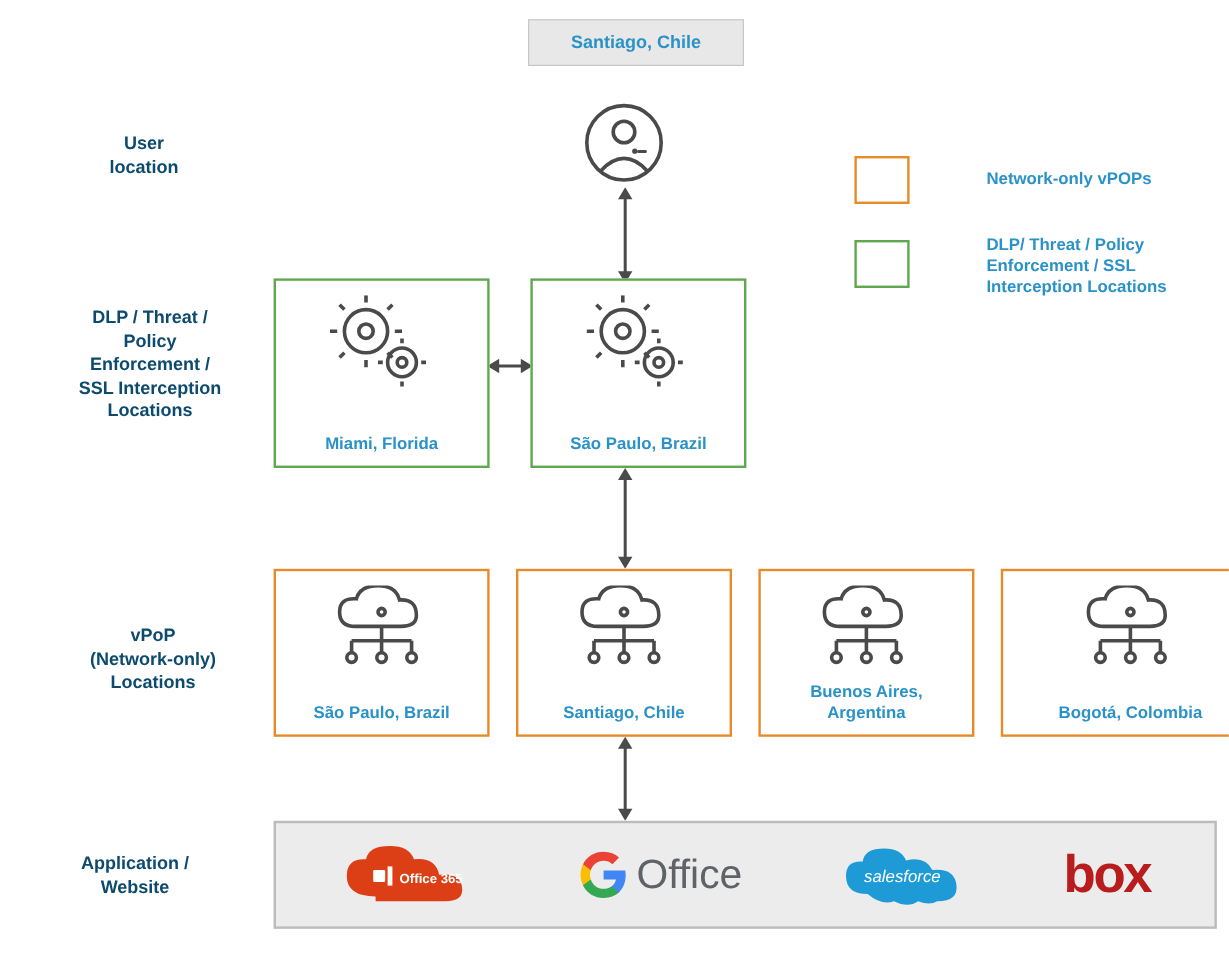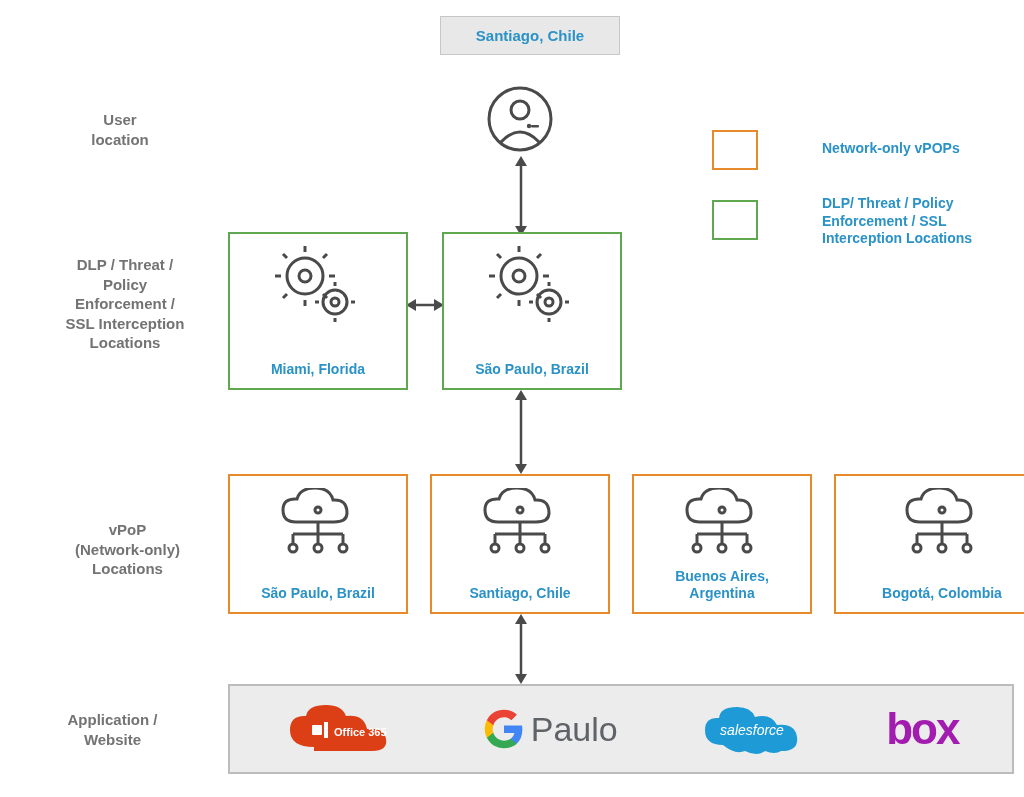--- a/index.html
+++ b/index.html
@@ -10,21 +10,21 @@
     font-family: Arial, Helvetica, sans-serif;
     background: #fff;
     color: #333;
   }
   svg { display: block; }
   .canvas { position: relative; width: 1024px; height: 797px; }
 
   
   .row-label {
     position: absolute;
-    color: #737373;
+    color: #0c4a6e;
     font-weight: 700;
     font-size: 15px;
     text-align: center;
     line-height: 1.3;
   }
 
   
   .title-box {
     position: absolute;
     background: #e8e8e8;
@@ -318,30 +318,30 @@
       </svg>
     </div>
 
     <div class="app-item" style="gap:6px;">
       <svg width="42" height="42" viewBox="0 0 48 48">
         <path fill="#4285F4" d="M45 24.5c0-1.6-.15-3.1-.42-4.5H24v8.5h11.8c-.5 2.8-2.1 5.2-4.5 6.8v5.6h7.2C42.7 37 45 31.3 45 24.5z"></path>
         <path fill="#34A853" d="M24 46c6 0 11-2 14.6-5.2l-7.2-5.6c-2 1.4-4.6 2.2-7.4 2.2-5.7 0-10.5-3.8-12.2-9H4.4v5.7C8 41.5 15.4 46 24 46z"></path>
         <path fill="#FBBC05" d="M11.8 28.4c-.5-1.4-.8-2.9-.8-4.4s.3-3 .8-4.4V14H4.4C2.9 17 2 20.4 2 24s.9 7 2.4 10l7.4-5.6z"></path>
         <path fill="#EA4335" d="M24 10.6c3.2 0 6.1 1.1 8.4 3.3l6.3-6.3C34.9 4 30 2 24 2 15.4 2 8 6.5 4.4 14l7.4 5.6C13.5 14.4 18.3 10.6 24 10.6z"></path>
       </svg>
-      <span class="app-text" style="color:#5f6368; font-size:34px; font-weight:400;">Paulo</span>
+      <span class="app-text" style="color:#5f6368; font-size:34px; font-weight:400;">Office</span>
     </div>
 
     <div class="app-item">
       <svg width="110" height="60" viewBox="0 0 110 60">
         <path d="M26 46 Q8 46 8 31 Q8 18 22 19 Q23 8 40 8 Q54 8 58 18 Q74 14 80 26 Q98 24 100 38 Q102 52 84 52 Q78 56 68 52 Q60 58 48 52 Q38 56 26 46 Z" fill="#1e9bd7"></path>
         <text x="55" y="36" fill="#fff" font-size="14" font-style="italic" text-anchor="middle">salesforce</text>
       </svg>
     </div>
 
     <div class="app-item">
-      <span class="app-text" style="color:#a21caf; font-size:44px; font-weight:800; letter-spacing:-2px;">box</span>
+      <span class="app-text" style="color:#b91c1c; font-size:44px; font-weight:800; letter-spacing:-2px;">box</span>
     </div>
 
 
   </div>
 
 </div>
 
 </body></html>

